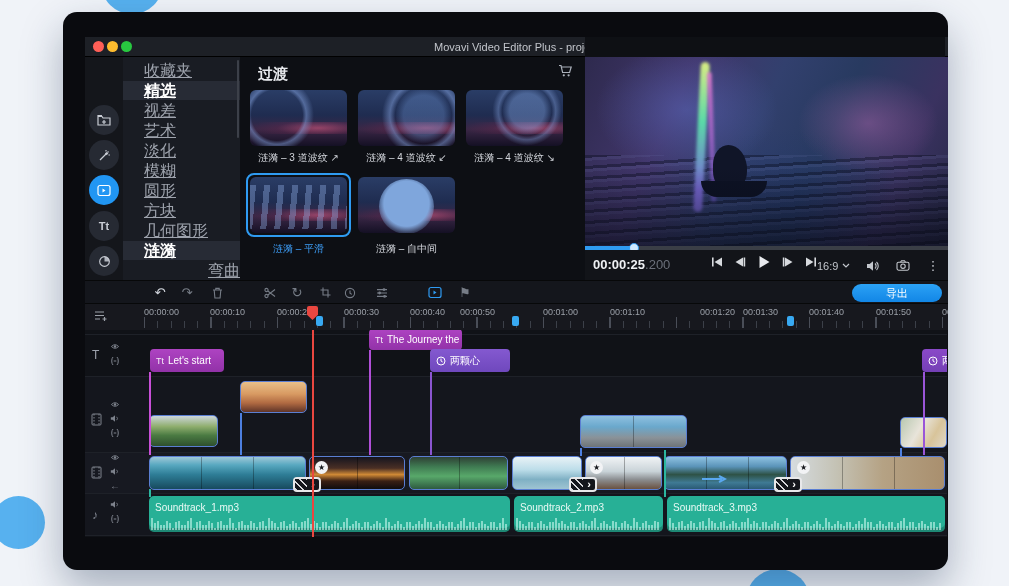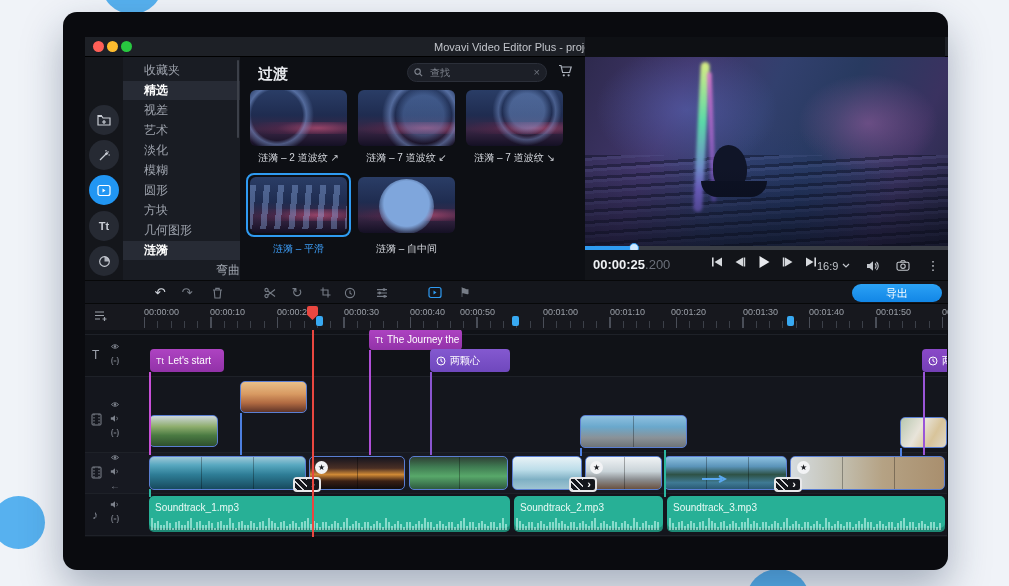--- a/index.html
+++ b/index.html
@@ -14,21 +14,21 @@
   .tl{position:absolute;top:4px;width:11px;height:11px;border-radius:50%;}
   .titletext{position:absolute;left:0;top:0;width:100%;height:20px;line-height:20px;text-align:center;
     font-size:11px;color:#c2c5cb;}
   
   .toolcol{position:absolute;left:22px;top:45px;width:38px;height:223px;background:#14161b;}
   .toolbtn{position:absolute;left:4px;width:30px;height:30px;border-radius:50%;background:#262a33;
     display:flex;align-items:center;justify-content:center;color:#c9cdd5;}
   .toolbtn.active{background:#2196f3;color:#fff;}
   
   .catlist{position:absolute;left:60px;top:45px;width:117px;height:223px;background:#191c23;overflow:hidden;}
-  .catrow{position:absolute;left:0;width:117px;height:19px;line-height:19px;padding-left:21px;font-size:12px;color:#9ea3ad;}
+  .catrow{position:absolute;left:0;width:117px;height:19px;line-height:19px;padding-left:21px;font-size:16px;color:#9ea3ad;text-decoration:underline;}
   .catrow.sel{background:#272b35;color:#fff;font-weight:bold;}
   .catscroll{position:absolute;left:114px;top:3px;width:2px;height:78px;border-radius:1px;background:#3c4049;}
   
   .panel{position:absolute;left:177px;top:45px;width:345px;height:223px;background:#0d0f14;}
   .paneltitle{position:absolute;left:18px;top:8px;font-size:15px;font-weight:bold;color:#e8eaee;}
   .search{position:absolute;left:167px;top:6px;width:140px;height:19px;border-radius:10px;background:#1c1f27;
     border:1px solid #2b2f39;display:flex;align-items:center;padding:0 6px;}
   .search input{flex:1;min-width:0;background:transparent;border:none;outline:none;color:#cfd3da;font-size:10px;
     font-family:"Liberation Sans","DejaVu Sans",sans-serif;}
   .search input::placeholder{color:#7e838d;}
@@ -187,53 +187,43 @@
       <div class="catrow" style="top:124px;">圆形</div>
       <div class="catrow" style="top:144px;">方块</div>
       <div class="catrow" style="top:164px;">几何图形</div>
       <div class="catrow sel" style="top:184px;">涟漪</div>
       <div class="catrow" style="top:204px;text-align:right;">弯曲</div>
       <div class="catscroll"></div>
     </div>
 
     <div class="panel">
       <div class="paneltitle">过渡</div>
-      <div class="search">
-        <span style="margin-right:5px;">
-            <svg width="9" height="9" viewBox="0 0 10 10" fill="none" stroke="#7e838d" stroke-width="1.3">
-              <circle cx="4" cy="4" r="3"></circle>
-              <path d="M6.3,6.3 L9,9"></path>
-            </svg>
-          </span>
-        <input placeholder="查找" style="">
-        <span class="clearx">×</span>
-      </div>
       <span style="position:absolute;left:318px;top:7px;">
         <svg width="15" height="14" viewBox="0 0 15 14" fill="none" stroke="#aab0ba" stroke-width="1.2">
             <path d="M1,1.5 h2 l1.6,7 h7 l1.6,-5.5 h-9.5"></path>
             <circle cx="5.8" cy="11.3" r="1.1" fill="#aab0ba" stroke="none"></circle>
             <circle cx="10.6" cy="11.3" r="1.1" fill="#aab0ba" stroke="none"></circle>
           </svg>
       </span>
 
       <div class="thumb" style="left:10px;top:33px;">
         <div class="city"></div>
         <div class="swirl" style="left:-18px;top:-20px;width:90px;height:90px;background:radial-gradient(circle,transparent 40%,rgba(130,160,220,.5) 46%,transparent 58%);"></div>
       </div>
       <div class="thumb" style="left:118px;top:33px;">
         <div class="city"></div>
         <div class="swirl" style="left:18px;top:-22px;width:95px;height:95px;background:radial-gradient(circle,rgba(110,150,215,.35) 30%,transparent 42%,rgba(130,160,220,.5) 50%,transparent 62%);"></div>
       </div>
       <div class="thumb" style="left:226px;top:33px;">
         <div class="city"></div>
         <div class="swirl" style="left:26px;top:-14px;width:70px;height:70px;background:radial-gradient(circle,rgba(120,155,215,.45) 35%,transparent 50%,rgba(130,160,220,.4) 58%,transparent 70%);"></div>
       </div>
-      <div class="thlabel" style="left:10px;top:94px;">涟漪 – 2 道波纹 ↗</div>
-      <div class="thlabel" style="left:118px;top:94px;">涟漪 – 7 道波纹 ↙</div>
-      <div class="thlabel" style="left:226px;top:94px;">涟漪 – 7 道波纹 ↘</div>
+      <div class="thlabel" style="left:10px;top:94px;">涟漪 – 3 道波纹 ↗</div>
+      <div class="thlabel" style="left:118px;top:94px;">涟漪 – 4 道波纹 ↙</div>
+      <div class="thlabel" style="left:226px;top:94px;">涟漪 – 4 道波纹 ↘</div>
 
       <div class="selframe" style="left:6px;top:116px;width:105px;height:64px;"></div>
       <div class="thumb" style="left:10px;top:120px;">
         <div class="city"></div>
         <div class="swirl" style="left:0;top:8px;width:97px;height:44px;border-radius:0;background:repeating-linear-gradient(95deg,rgba(140,170,225,.4) 0 6px,transparent 6px 14px);"></div>
       </div>
       <div class="thumb" style="left:118px;top:120px;">
         <div class="city"></div>
         <div class="swirl" style="left:21px;top:2px;width:55px;height:55px;background:radial-gradient(circle at 50% 45%,#7fa6dc 0 55%,rgba(127,166,220,.35) 70%,transparent 80%);"></div>
       </div>
@@ -367,21 +357,21 @@
       <div class="ticks"></div>
       <div class="ticksmajor"></div>
       <span class="rlabel" style="left:59px;">00:00:00</span>
       <span class="rlabel" style="left:125px;">00:00:10</span>
       <span class="rlabel" style="left:192px;">00:00:20</span>
       <span class="rlabel" style="left:259px;">00:00:30</span>
       <span class="rlabel" style="left:325px;">00:00:40</span>
       <span class="rlabel" style="left:375px;">00:00:50</span>
       <span class="rlabel" style="left:458px;">00:01:00</span>
       <span class="rlabel" style="left:525px;">00:01:10</span>
-      <span class="rlabel" style="left:586px;">00:01:20</span>
+      <span class="rlabel" style="left:615px;">00:01:20</span>
       <span class="rlabel" style="left:658px;">00:01:30</span>
       <span class="rlabel" style="left:724px;">00:01:40</span>
       <span class="rlabel" style="left:791px;">00:01:50</span>
       <span class="rlabel" style="left:857px;">00</span>
       <div class="playhead" style="left:222px;top:2px;"></div>
       <div class="marker" style="left:231px;top:12px;"></div>
       <div class="marker" style="left:427px;top:12px;"></div>
       <div class="marker" style="left:702px;top:12px;"></div>
     </div>
 

